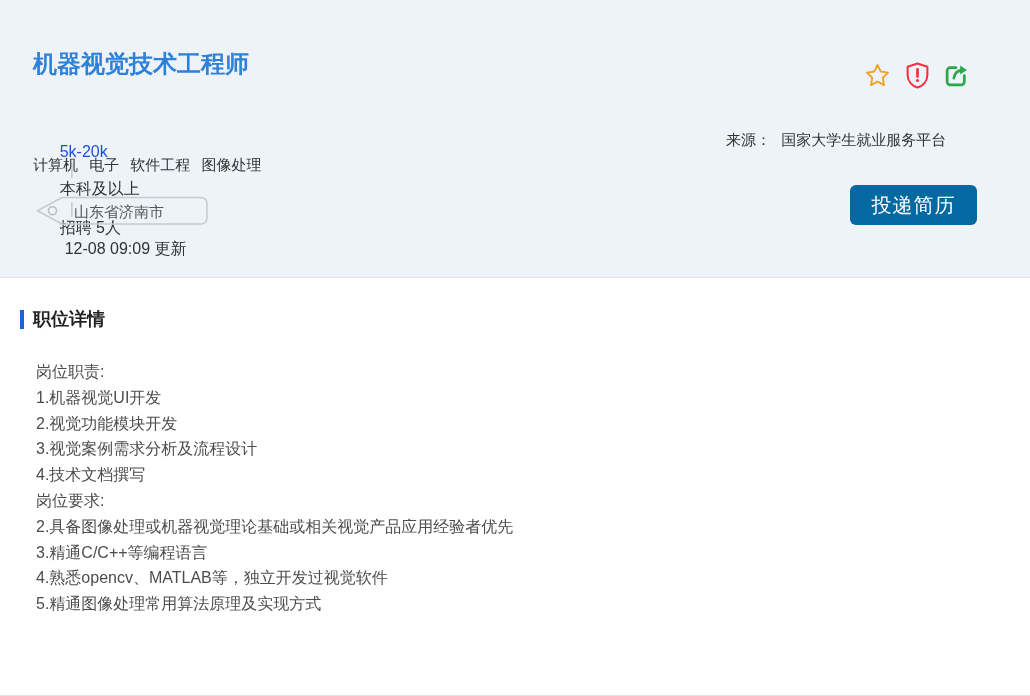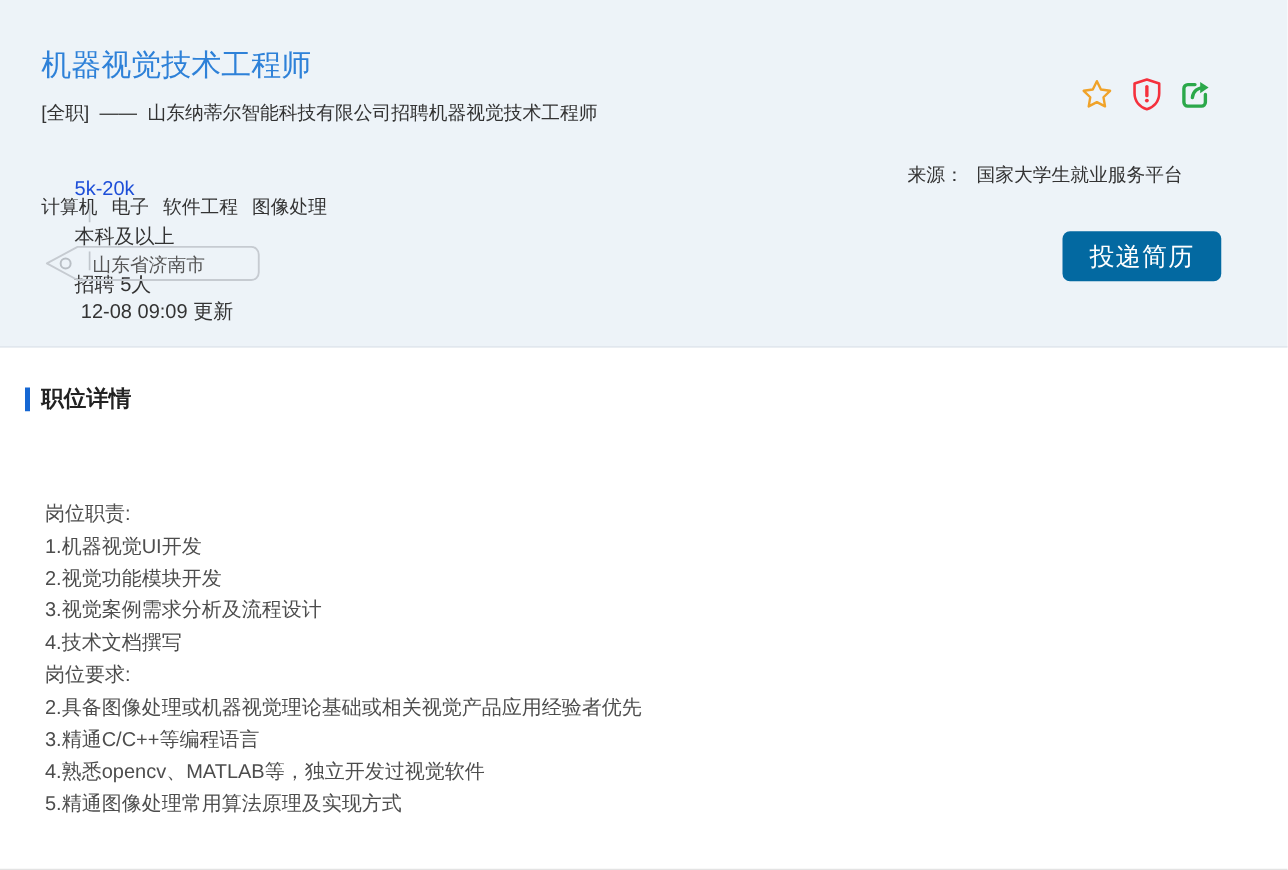--- a/index.html
+++ b/index.html
@@ -17,23 +17,23 @@
   }
 
   
   .header-card {
     position: absolute; top: 0; left: 0;
     width: 1030px; height: 278px;
     background: #edf3f8;
     border-bottom: 1px solid #dde4ea;
   }
   .job-title {
-    position: absolute; left: 33px; top: 36px;
+    position: absolute; left: 33px; top: 48px;
     font-size: 24px; color: #2e81d8;
-    font-weight: 400; cursor: pointer; text-align: center;
+    font-weight: 700; cursor: pointer; text-align: center;
   }
   .job-subtitle {
     position: absolute; left: 33px; top: 81px;
     font-size: 15px; color: #333;
     white-space: pre;
   }
   .meta-row {
     position: absolute; left: 33px; top: 125px;
     font-size: 16px; color: #333; white-space: pre;
   }
@@ -79,36 +79,35 @@
   }
   .blue-bar {
     width: 4px; height: 19px;
     background: #1567d3; margin-right: 9px;
   }
   .section-title {
     font-size: 18px; font-weight: bold; color: #222;
   }
   .details-body {
     position: absolute; left: 36px; top: 359px;
-    font-size: 16px; color: #4d4d4d; margin-top: 40px;
+    font-size: 16px; color: #4d4d4d;
   }
   .details-body .line {
     height: 25.8px; line-height: 25.8px; white-space: pre;
   }
 </style>
 </head>
 <body>
 
 <div class="page">
 
   <div class="header-card">
 
     <div class="job-title">机器视觉技术工程师</div>
 
-    <div class="job-subtitle">[全职]  ——  山东纳蒂尔智能科技有限公司招聘机器视觉技术工程师</div>
 
     <div class="meta-row">
       <span class="salary">5k-20k</span>
       <span class="sep">|</span>
       <span>本科及以上</span>
       <span class="sep">|</span>
       <span>招聘 5人</span>
       <span class="updated">12-08 09:09 更新</span>
     </div>
 

